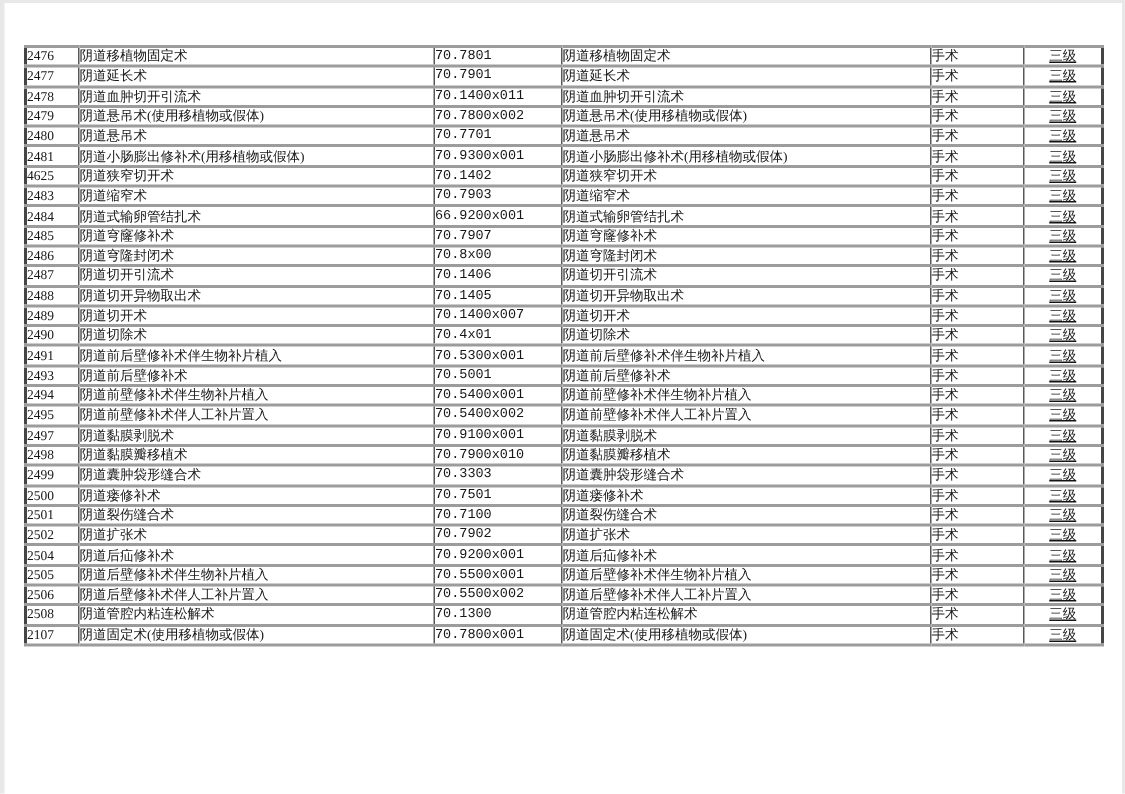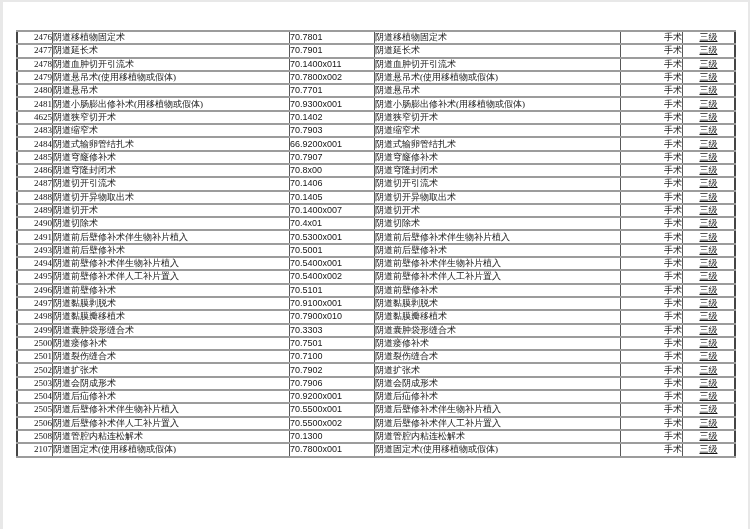--- a/index.html
+++ b/index.html
@@ -39,32 +39,32 @@
     border-left: 1px solid #585858;
     border-right: 1px solid #585858;
     border-top: 2px solid #9c9c9c;
     border-bottom: 2px solid #9c9c9c;
     white-space: nowrap;
     overflow: hidden;
     vertical-align: middle;
   }
   td.c-no {
     width: 34px;
-    text-align: right;
+    text-align: left;
     font-family: "Liberation Serif", serif;
   }
   td.c-name  { width: 236px; padding-left: 4px; }
   td.c-code  {
     width: 84px;
     padding-left: 3px;
-    font-family: Liberation Sans, sans-serif;
+    font-family: Liberation Mono, monospace;
     font-size: 9.5px;
   }
   td.c-name2 { width: 245px; padding-left: 4px; }
-  td.c-cat   { width: 61px; text-align: right; }
+  td.c-cat   { width: 61px; text-align: left; }
   td.c-level {
     width: 51px;
     text-align: center;
     text-decoration: underline;
     margin-top: 28px;
   }
 </style>
 </head>
 <body>
 
@@ -221,28 +221,20 @@
   </tr>
         <tr>
     <td class="c-no">2495</td>
     <td class="c-name">阴道前壁修补术伴人工补片置入</td>
     <td class="c-code">70.5400x002</td>
     <td class="c-name2">阴道前壁修补术伴人工补片置入</td>
     <td class="c-cat">手术</td>
     <td class="c-level">三级</td>
   </tr>
         <tr>
-    <td class="c-no">2496</td>
-    <td class="c-name">阴道前壁修补术</td>
-    <td class="c-code">70.5101</td>
-    <td class="c-name2">阴道前壁修补术</td>
-    <td class="c-cat">手术</td>
-    <td class="c-level">三级</td>
-  </tr>
-        <tr>
     <td class="c-no">2497</td>
     <td class="c-name">阴道黏膜剥脱术</td>
     <td class="c-code">70.9100x001</td>
     <td class="c-name2">阴道黏膜剥脱术</td>
     <td class="c-cat">手术</td>
     <td class="c-level">三级</td>
   </tr>
         <tr>
     <td class="c-no">2498</td>
     <td class="c-name">阴道黏膜瓣移植术</td>
@@ -273,28 +265,20 @@
     <td class="c-code">70.7100</td>
     <td class="c-name2">阴道裂伤缝合术</td>
     <td class="c-cat">手术</td>
     <td class="c-level">三级</td>
   </tr>
         <tr>
     <td class="c-no">2502</td>
     <td class="c-name">阴道扩张术</td>
     <td class="c-code">70.7902</td>
     <td class="c-name2">阴道扩张术</td>
-    <td class="c-cat">手术</td>
-    <td class="c-level">三级</td>
-  </tr>
-        <tr>
-    <td class="c-no">2503</td>
-    <td class="c-name">阴道会阴成形术</td>
-    <td class="c-code">70.7906</td>
-    <td class="c-name2">阴道会阴成形术</td>
     <td class="c-cat">手术</td>
     <td class="c-level">三级</td>
   </tr>
         <tr>
     <td class="c-no">2504</td>
     <td class="c-name">阴道后疝修补术</td>
     <td class="c-code">70.9200x001</td>
     <td class="c-name2">阴道后疝修补术</td>
     <td class="c-cat">手术</td>
     <td class="c-level">三级</td>

